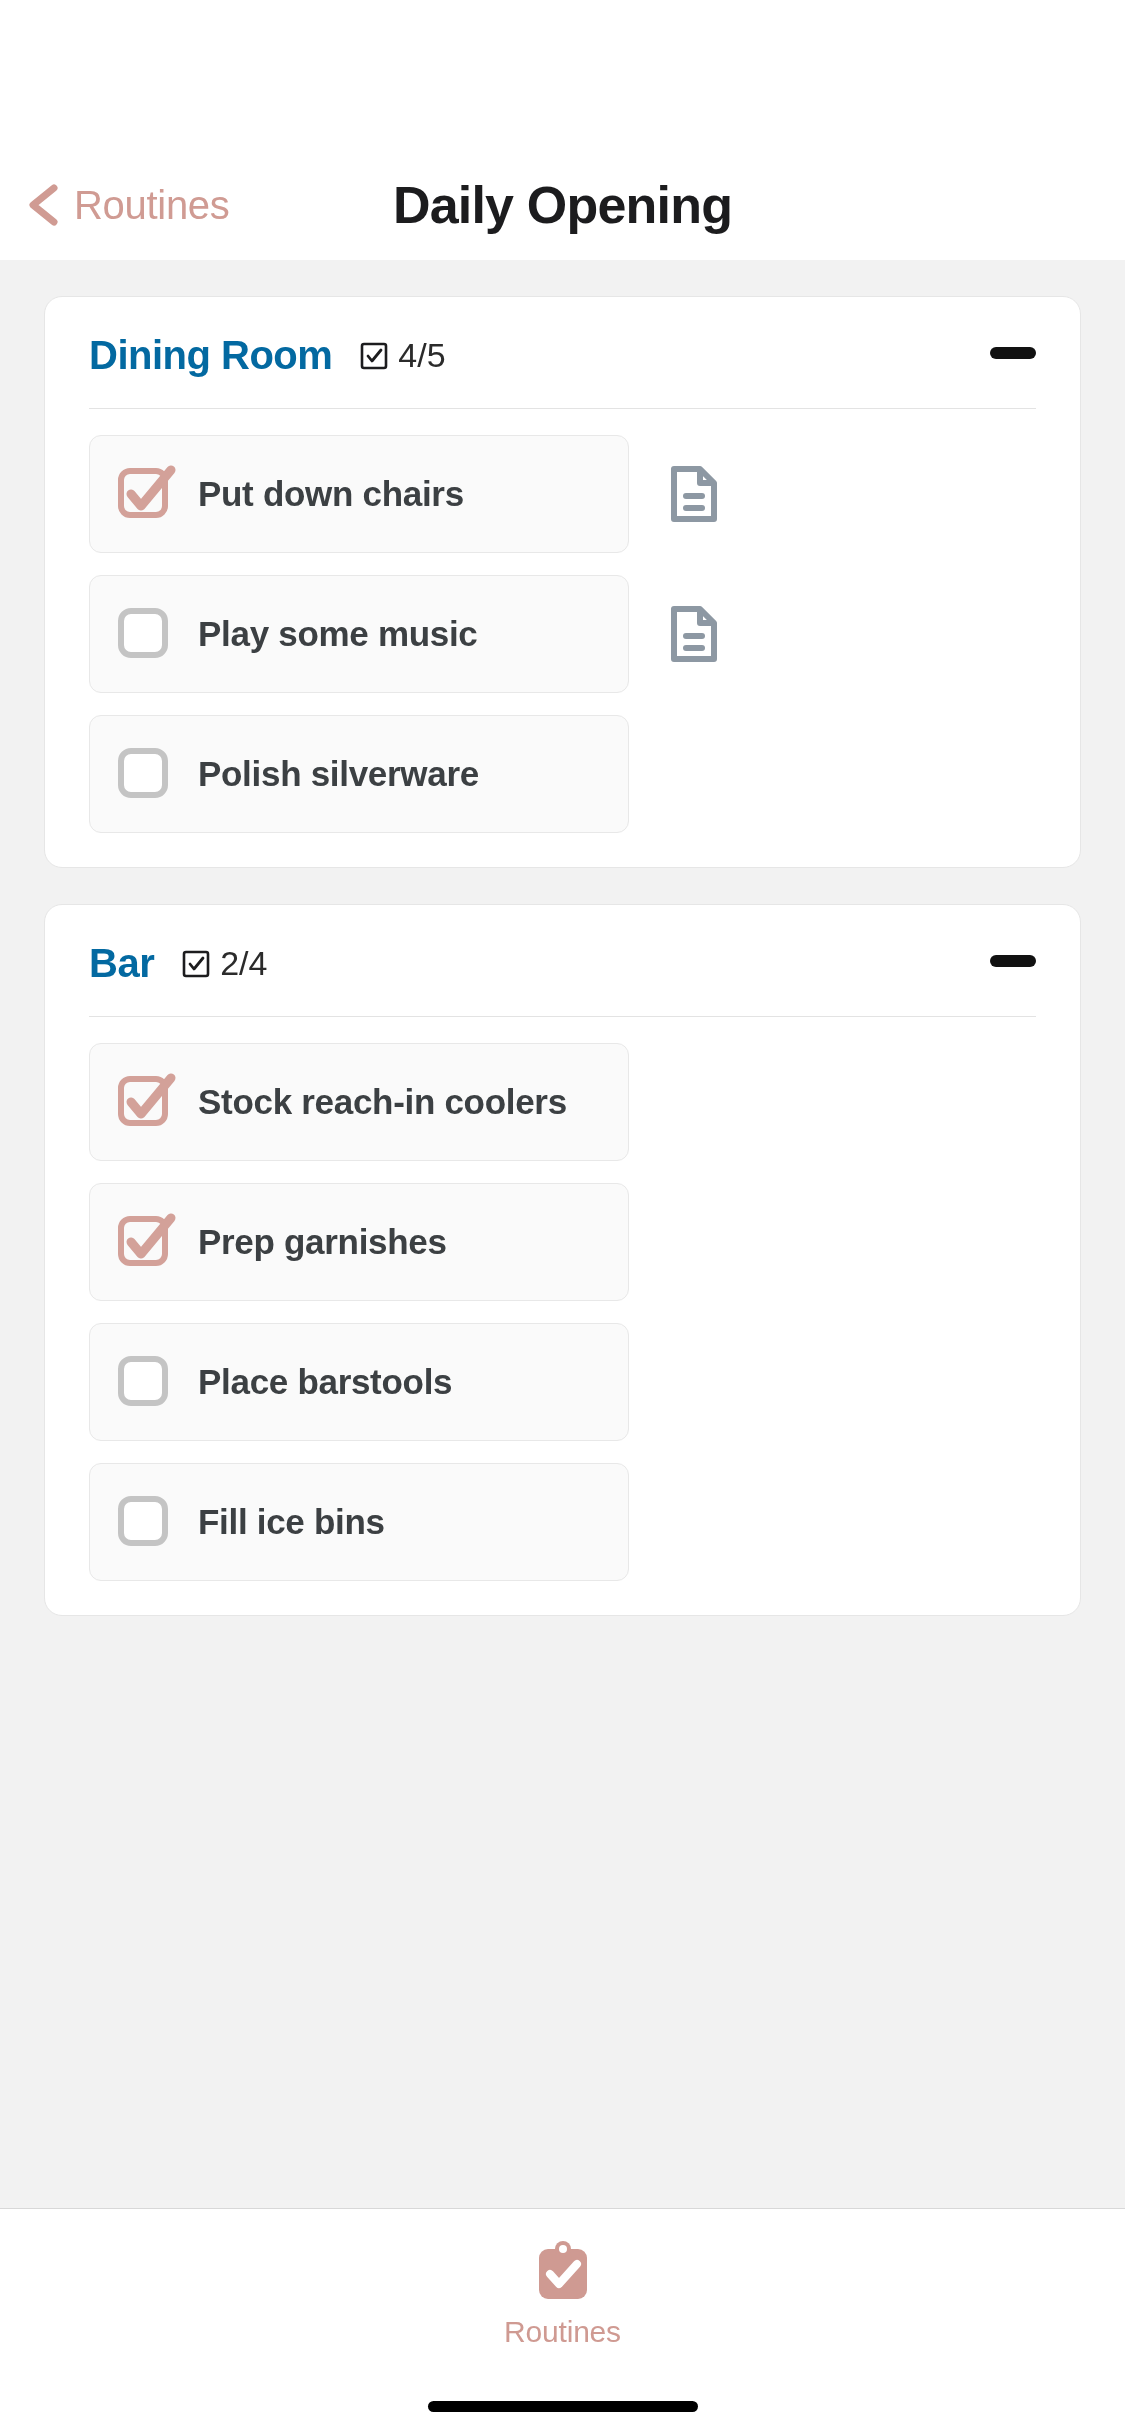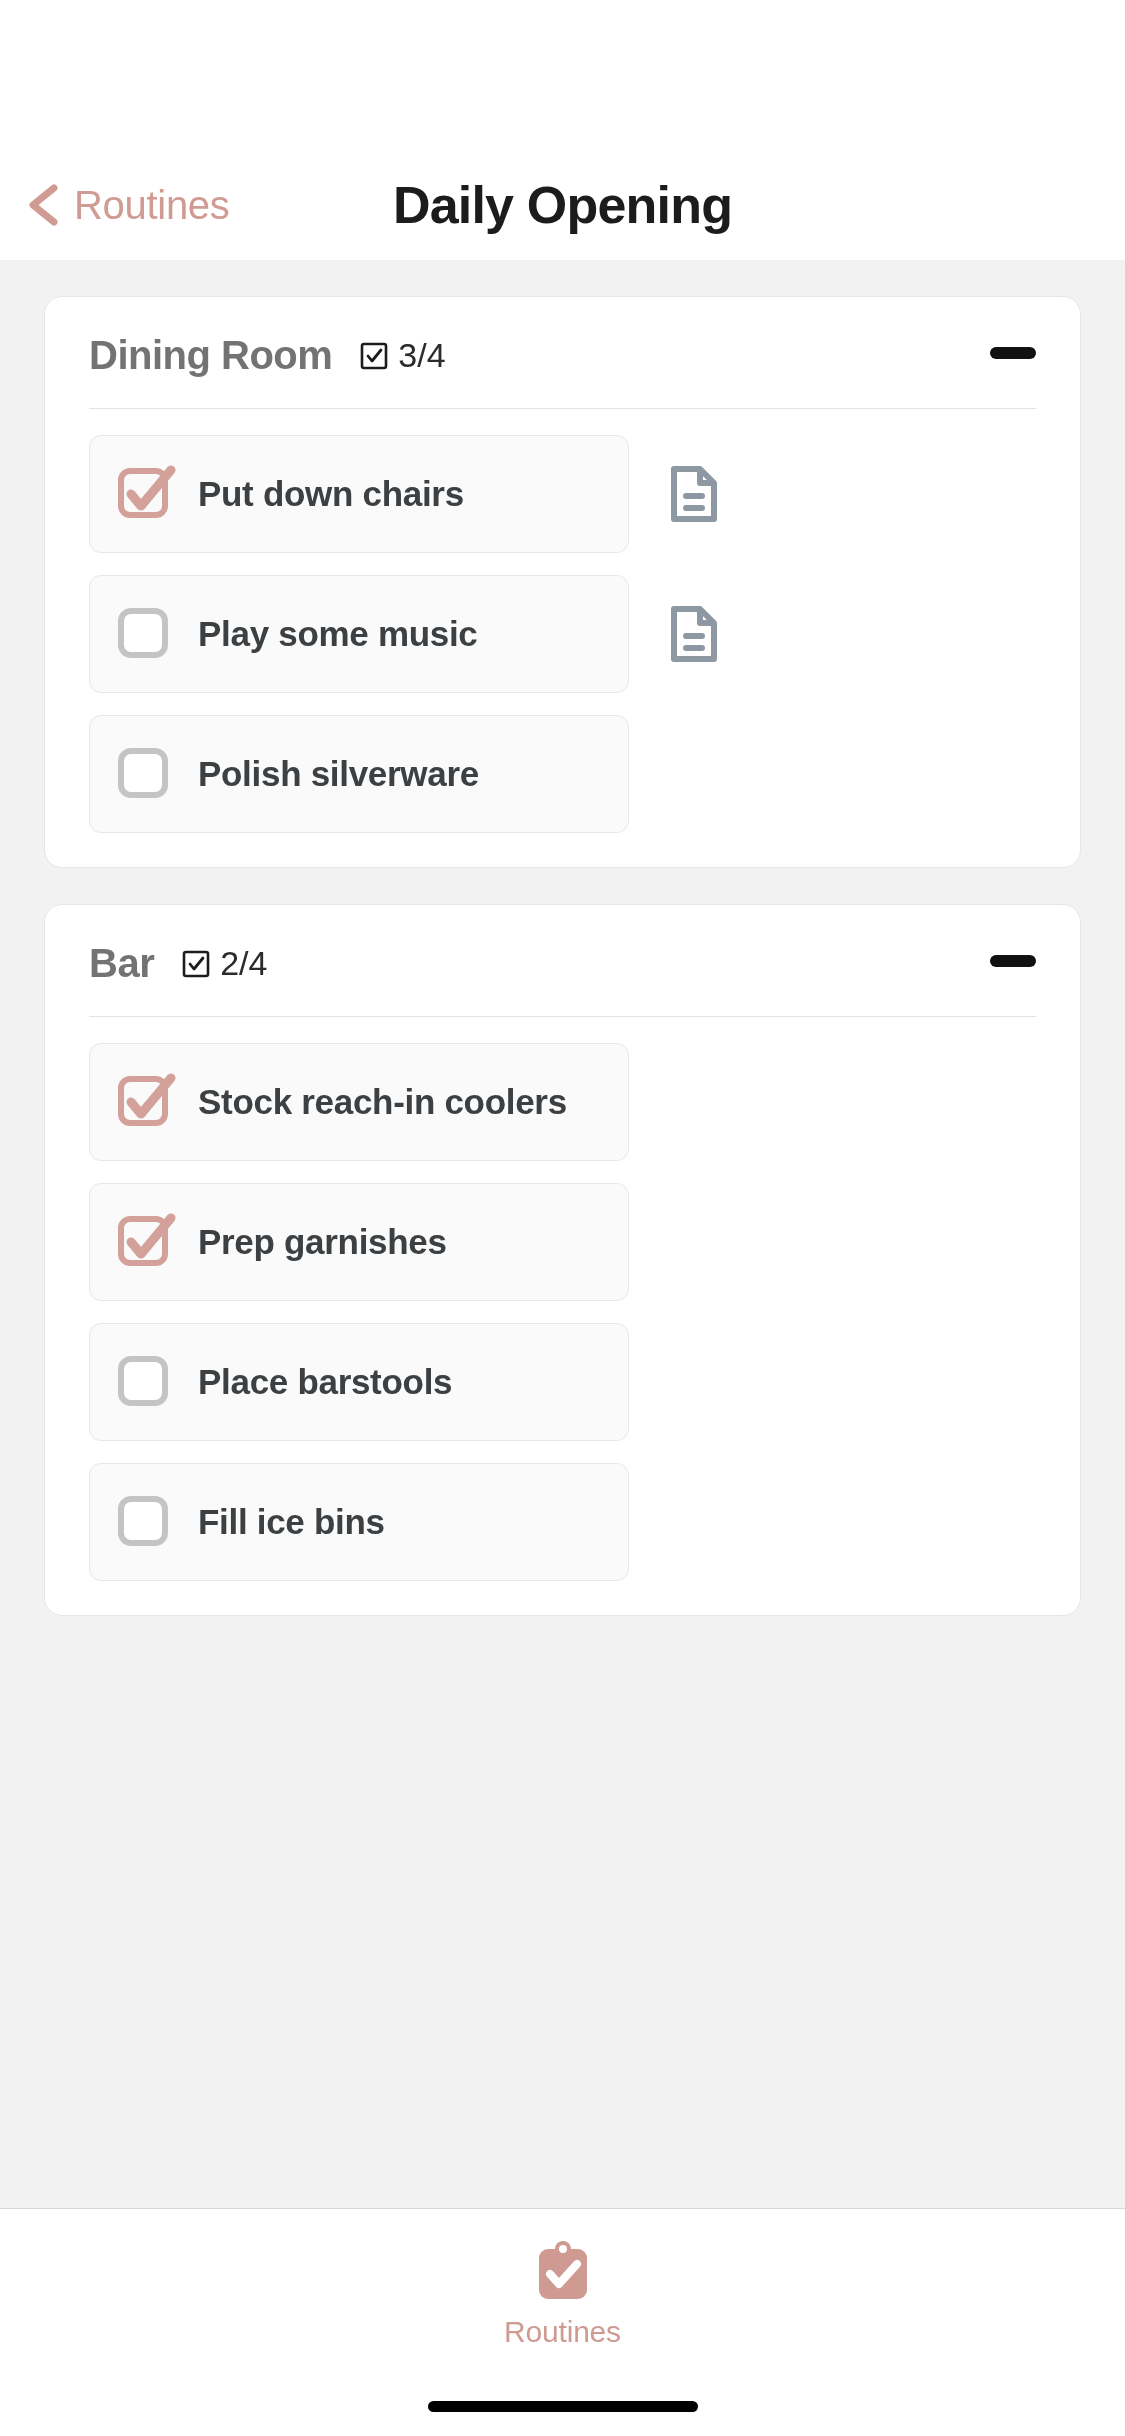--- a/index.html
+++ b/index.html
@@ -84,21 +84,21 @@
   .card-header {
     display: flex;
     align-items: center;
     padding: 36px 44px 0 44px;
     position: relative;
   }
 
   .card-title {
     font-size: 40px;
     font-weight: bold;
-    color: #737373;
+    color: #0369a1;
     letter-spacing: -0.5px;
   }
 
   .count-group {
     display: flex;
     align-items: center;
     gap: 10px;
     margin-left: 28px;
   }
 
@@ -251,21 +251,21 @@
 <div class="scroll-area">
   <div id="sections-root">
       <div class="card">
         <div class="card-header">
           <span class="card-title">Dining Room</span>
           <span class="count-group">
             <span class="count-check-icon"><svg width="28" height="28" viewBox="0 0 28 28">
                 <rect x="2" y="2" width="24" height="24" rx="2" fill="none" stroke="#1c1c1e" stroke-width="2.6"></rect>
                 <polyline points="8,14 12,19 21,8" fill="none" stroke="#1c1c1e" stroke-width="2.8" stroke-linecap="round" stroke-linejoin="round"></polyline>
               </svg></span>
-            <span class="count-text">3/4</span>
+            <span class="count-text">4/5</span>
           </span>
           <div class="collapse-button"></div>
         </div>
         <div class="card-divider"></div>
         <div class="task-list">
           <div class="task-row">
             <div class="task-item">
               <span class="checkbox">
                 <svg width="52" height="52" viewBox="0 0 52 52">
                   <rect x="3" y="3" width="44" height="44" rx="9" fill="none" stroke="#d3a199" stroke-width="6"></rect>

